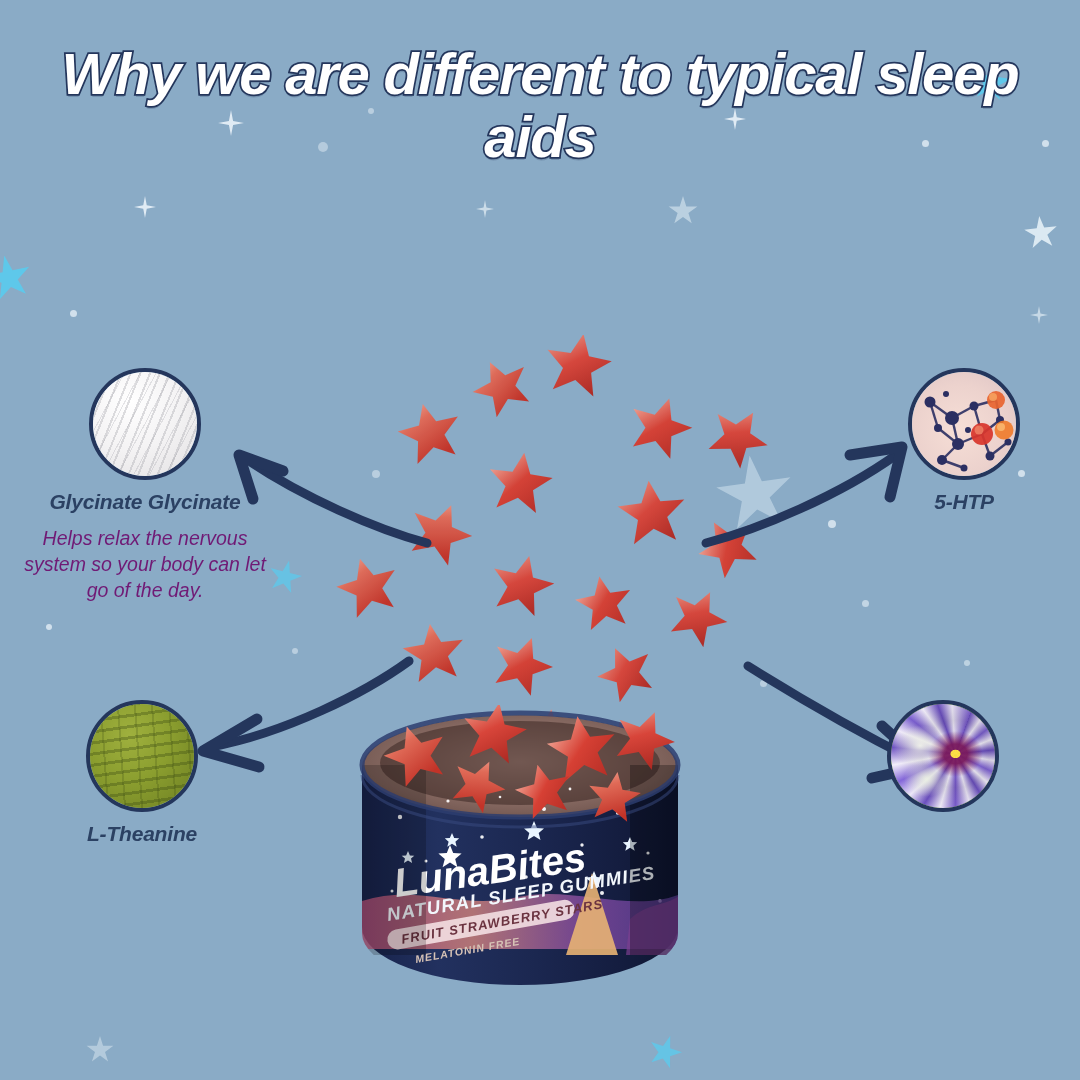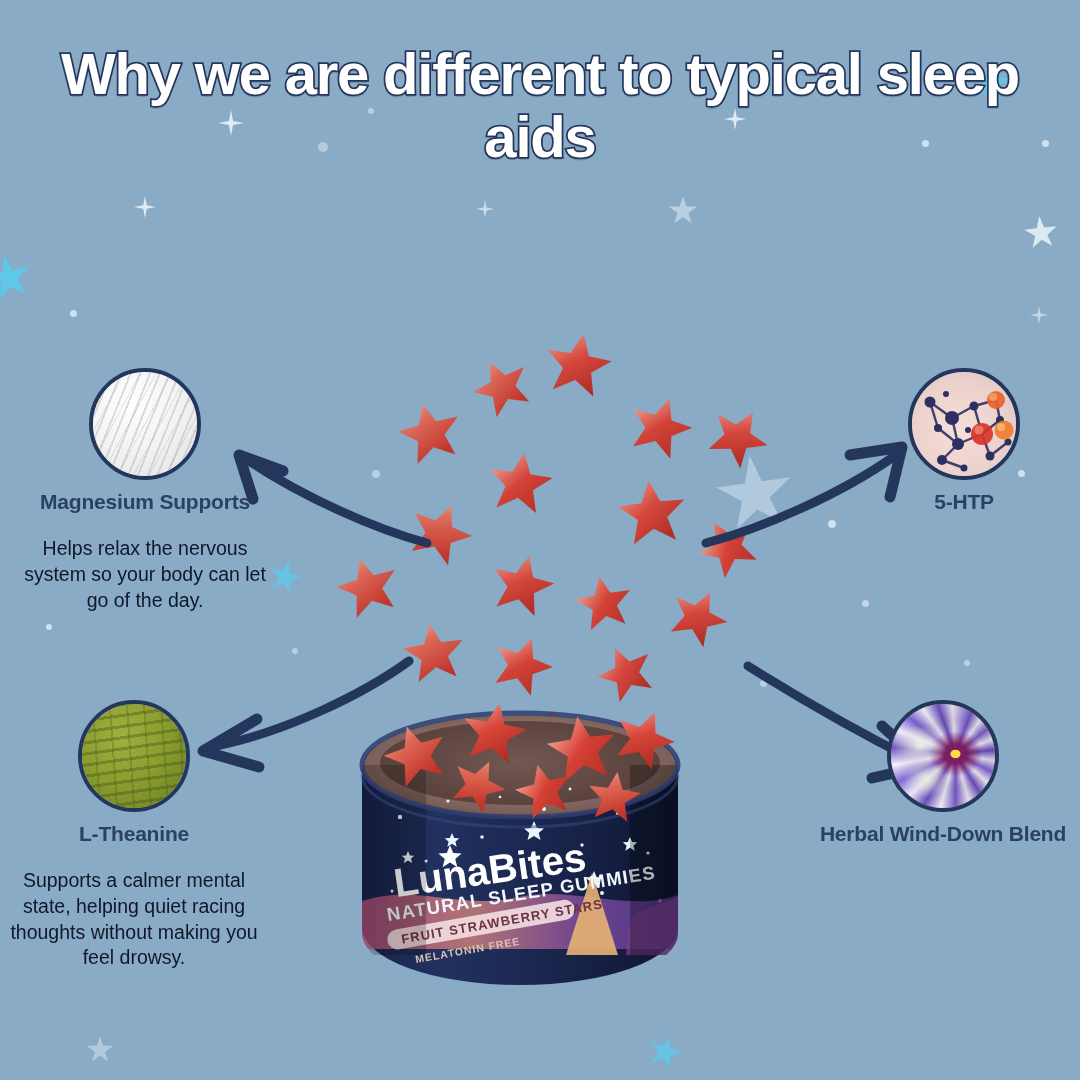--- a/index.html
+++ b/index.html
@@ -11,20 +11,21 @@
     font-family: "Liberation Sans", sans-serif;
     background: #8aabc6;
   }
 
   #stage {
     position: relative;
     width: 1080px;
     height: 1080px;
     background: #8aabc6;
     overflow: hidden;
+    font-style: italic;
   }
 
   
   .bg-layer { position: absolute; inset: 0; pointer-events: none; }
 
   .dot {
     position: absolute;
     border-radius: 50%;
     background: #e8f2f8;
     opacity: .75;
@@ -91,30 +92,30 @@
   .ing .name {
     margin-top: 9px;
     font-size: 21px;
     font-weight: 800;
     line-height: 1.2;
     letter-spacing: -.2px;
     color: #2b4163;
   }
 
   .ing .desc {
-    margin-top: 22px;
+    margin-top: 12px;
     font-size: 19.5px;
     line-height: 1.32;
     font-weight: 400;
-    color: #0f172a;
+    color: #701a75;
     text-align: center;
   }
 
   #ing-magnesium { left: 14px;  top: 368px; width: 262px; }
-  #ing-theanine  { left: 0;   top: 700px; width: 268px; }
+  #ing-theanine  { left: 8px;   top: 700px; width: 268px; }
   #ing-5htp      { left: 839px; top: 368px; width: 250px; }
   #ing-herbal    { left: 812px; top: 700px; width: 262px; }
 
   
   .tex-powder {
     position: absolute; inset: 0;
     background:
       repeating-linear-gradient(-68deg, rgba(171,171,177,.40) 0 2px, rgba(255,255,255,0) 2px 9px),
       repeating-linear-gradient(-62deg, rgba(140,140,150,.22) 0 1px, rgba(255,255,255,0) 1px 14px),
       radial-gradient(circle at 36% 28%, #ffffff 0%, #f4f3f4 48%, #e2e0e2 100%);
@@ -224,30 +225,29 @@
     <svg class="arrow-svg" viewBox="0 0 215 135" width="215" height="135">
       <path d="M8,6 C56,36 122,74 178,102" fill="none" stroke="#24365c" stroke-width="9" stroke-linecap="round"></path>
       <path d="M142,66 L186,106 L132,118" fill="none" stroke="#24365c" stroke-width="11" stroke-linecap="round" stroke-linejoin="round"></path>
     </svg>
   </div>
 
   <div class="ing" id="ing-magnesium">
     <div class="circle">
       <div class="tex-powder"></div>
     </div>
-    <div class="name">Magnesium Supports</div>
+    <div class="name">Glycinate Glycinate</div>
     <div class="desc">Helps relax the nervous system so your body can let go of the day.</div>
   </div>
 
   <div class="ing" id="ing-theanine">
     <div class="circle">
       <div class="tex-matcha"></div>
     </div>
     <div class="name">L-Theanine</div>
-    <div class="desc">Supports a calmer mental state, helping quiet racing thoughts without making you feel drowsy.</div>
   </div>
 
   <div class="ing" id="ing-5htp">
     <div class="circle">
       <div class="tex-molecule"></div>
       <svg class="mol-svg" viewBox="0 0 112 112" width="112" height="112" style="position:absolute;inset:0;">
         <g stroke="#2b2f62" stroke-width="2.4" opacity=".9">
           <line x1="18" y1="30" x2="40" y2="46"></line>
             <line x1="40" y1="46" x2="62" y2="34"></line>
           <line x1="62" y1="34" x2="84" y2="28"></line>
@@ -287,21 +287,20 @@
         </g>
       </svg>
     </div>
     <div class="name">5-HTP</div>
   </div>
 
   <div class="ing" id="ing-herbal">
     <div class="circle">
       <div class="tex-flower"></div>
     </div>
-    <div class="name">Herbal Wind-Down Blend</div>
   </div>
 
   <div id="gummy-field">
     <svg class="gummy-svg" viewBox="0 0 440 470" width="440" height="470">
       <defs>
         <g id="gstar">
           <path d="M0,-30 L8.8,-10 L31,-9.2 L13.6,5.2 L19.6,27 L0,14.6 L-19.6,27 L-13.6,5.2 L-31,-9.2 L-8.8,-10 Z"></path>
         </g>
         <linearGradient id="gg1" x1="0" y1="0" x2="0.45" y2="1">
           <stop offset="0%" stop-color="#f3ad9c"></stop>

